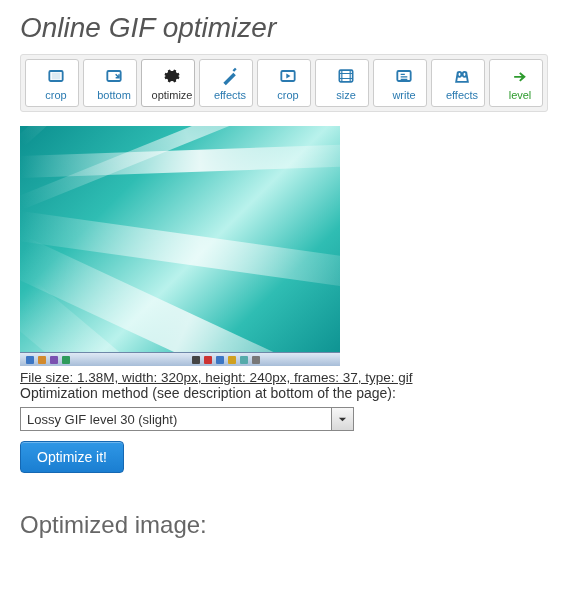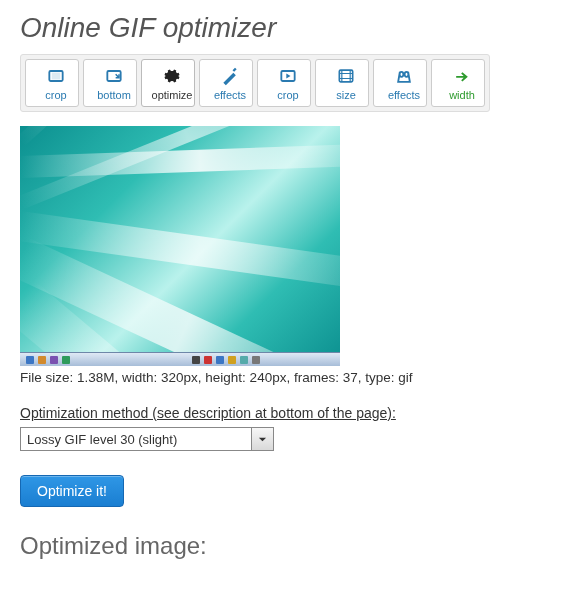--- a/index.html
+++ b/index.html
@@ -72,56 +72,56 @@
     position:absolute; bottom:0; left:0; right:0; height:14px;
     background: linear-gradient(#dfe9f5,#a7bdd8);
     border-top:1px solid #6e87a8;
   }
   .taskbar .dot{position:absolute;top:3px;width:8px;height:8px;border-radius:1px;}
   .d1{left:6px;background:#3b76c4;} .d2{left:18px;background:#d28a2d;}
   .d3{left:30px;background:#7a51b0;} .d4{left:42px;background:#2e9b5b;}
   .d5{right:140px;background:#444;} .d6{right:128px;background:#c33;}
   .d7{right:116px;background:#3b76c4;} .d8{right:104px;background:#d0a020;}
   .d9{right:92px;background:#5aa;} .d10{right:80px;background:#777;}
-  .fileinfo { font-size: 13.5px; color:#333; margin-top:4px; }
-  .opt-label { font-size: 14px; color:#333; margin-top:20px; display:block;text-decoration:underline;}
+  .fileinfo { font-size: 13.5px; color:#333; margin-top:4px;text-decoration:underline; }
+  .opt-label { font-size: 14px; color:#333; display:block;}
   .select-wrap {
     margin-top:6px;
-    width:254px;
+    width:334px;
     border:1px solid #888;
     background:#fff;
     display:flex;
     align-items:center;
     height:24px;
     font-size:13px;
     padding-left:6px;
     position:relative;
   }
   .select-wrap .sel-arrow{
     position:absolute; right:0; top:0; bottom:0; width:22px;
     border-left:1px solid #888;
     background:linear-gradient(#f7f7f7,#d9d9d9);
     display:flex; align-items:center; justify-content:center;
   }
   .primary-btn {
-    margin-top:24px;
+    margin-top:10px;
     background: linear-gradient(#2f97e6,#1a7ed1);
     border:1px solid #1568b3;
     color:#fff;
     font-size:14px;
     padding:7px 16px;
     border-radius:4px;
     cursor:pointer;
     box-shadow: inset 0 1px 0 rgba(255,255,255,.3);
   }
   h2.section-title {
     font-size: 24px;
     font-weight: 400;
     color: #666;
-    margin-top: 25px;
+    margin-top: 38px;
   }
 </style>
 </head>
 <body>
 
 
 
 <h1 class="page-title">Online GIF optimizer</h1>
 
 <div class="toolbar">
@@ -173,32 +173,41 @@
       <svg viewBox="0 0 24 24" fill="none" stroke="#2a7ab0" stroke-width="2">
           <rect x="4" y="5" width="16" height="14" rx="1.5"></rect>
           <path d="M7 5v14M17 5v14M4 9h16M4 15h16" stroke-width="1.4"></path>
         </svg>
     </span>
     <span>size</span>
   </a>
   <a class="tool-btn">
     <span class="icon">
       <svg viewBox="0 0 24 24" fill="none" stroke="#2a7ab0" stroke-width="2.2">
+          <rect x="4" y="6" width="16" height="12" rx="1.5"></rect>
+          <path d="M8 16h8M8 13h8M8 10h5" stroke-width="1.6"></path>
+        </svg>
+    </span>
+    <span>write</span>
+  </a>
+  <a class="tool-btn">
+    <span class="icon">
+      <svg viewBox="0 0 24 24" fill="none" stroke="#2a7ab0" stroke-width="2.2">
           <path d="M9 13c-3 0-3-6 0-6s3 6 0 6zm6 0c-3 0-3-6 0-6s3 6 0 6zM7 7l-2 12h14l-2-12"></path>
         </svg>
     </span>
     <span>effects</span>
   </a>
   <a class="tool-btn save">
     <span class="icon">
       <svg viewBox="0 0 24 24" fill="#2e9b2e">
           <path d="M5 12h9l-3-3 1.5-1.5L19 13l-6.5 5.5L11 17l3-3H5z"></path>
         </svg>
     </span>
-    <span>width</span>
+    <span>level</span>
   </a>
 </div>
 
 <div class="preview">
   <div class="ray r1"></div>
     <div class="ray r2"></div>
     <div class="ray r3"></div>
   <div class="ray r4"></div>
     <div class="ray r5"></div>
     <div class="ray r6"></div>

